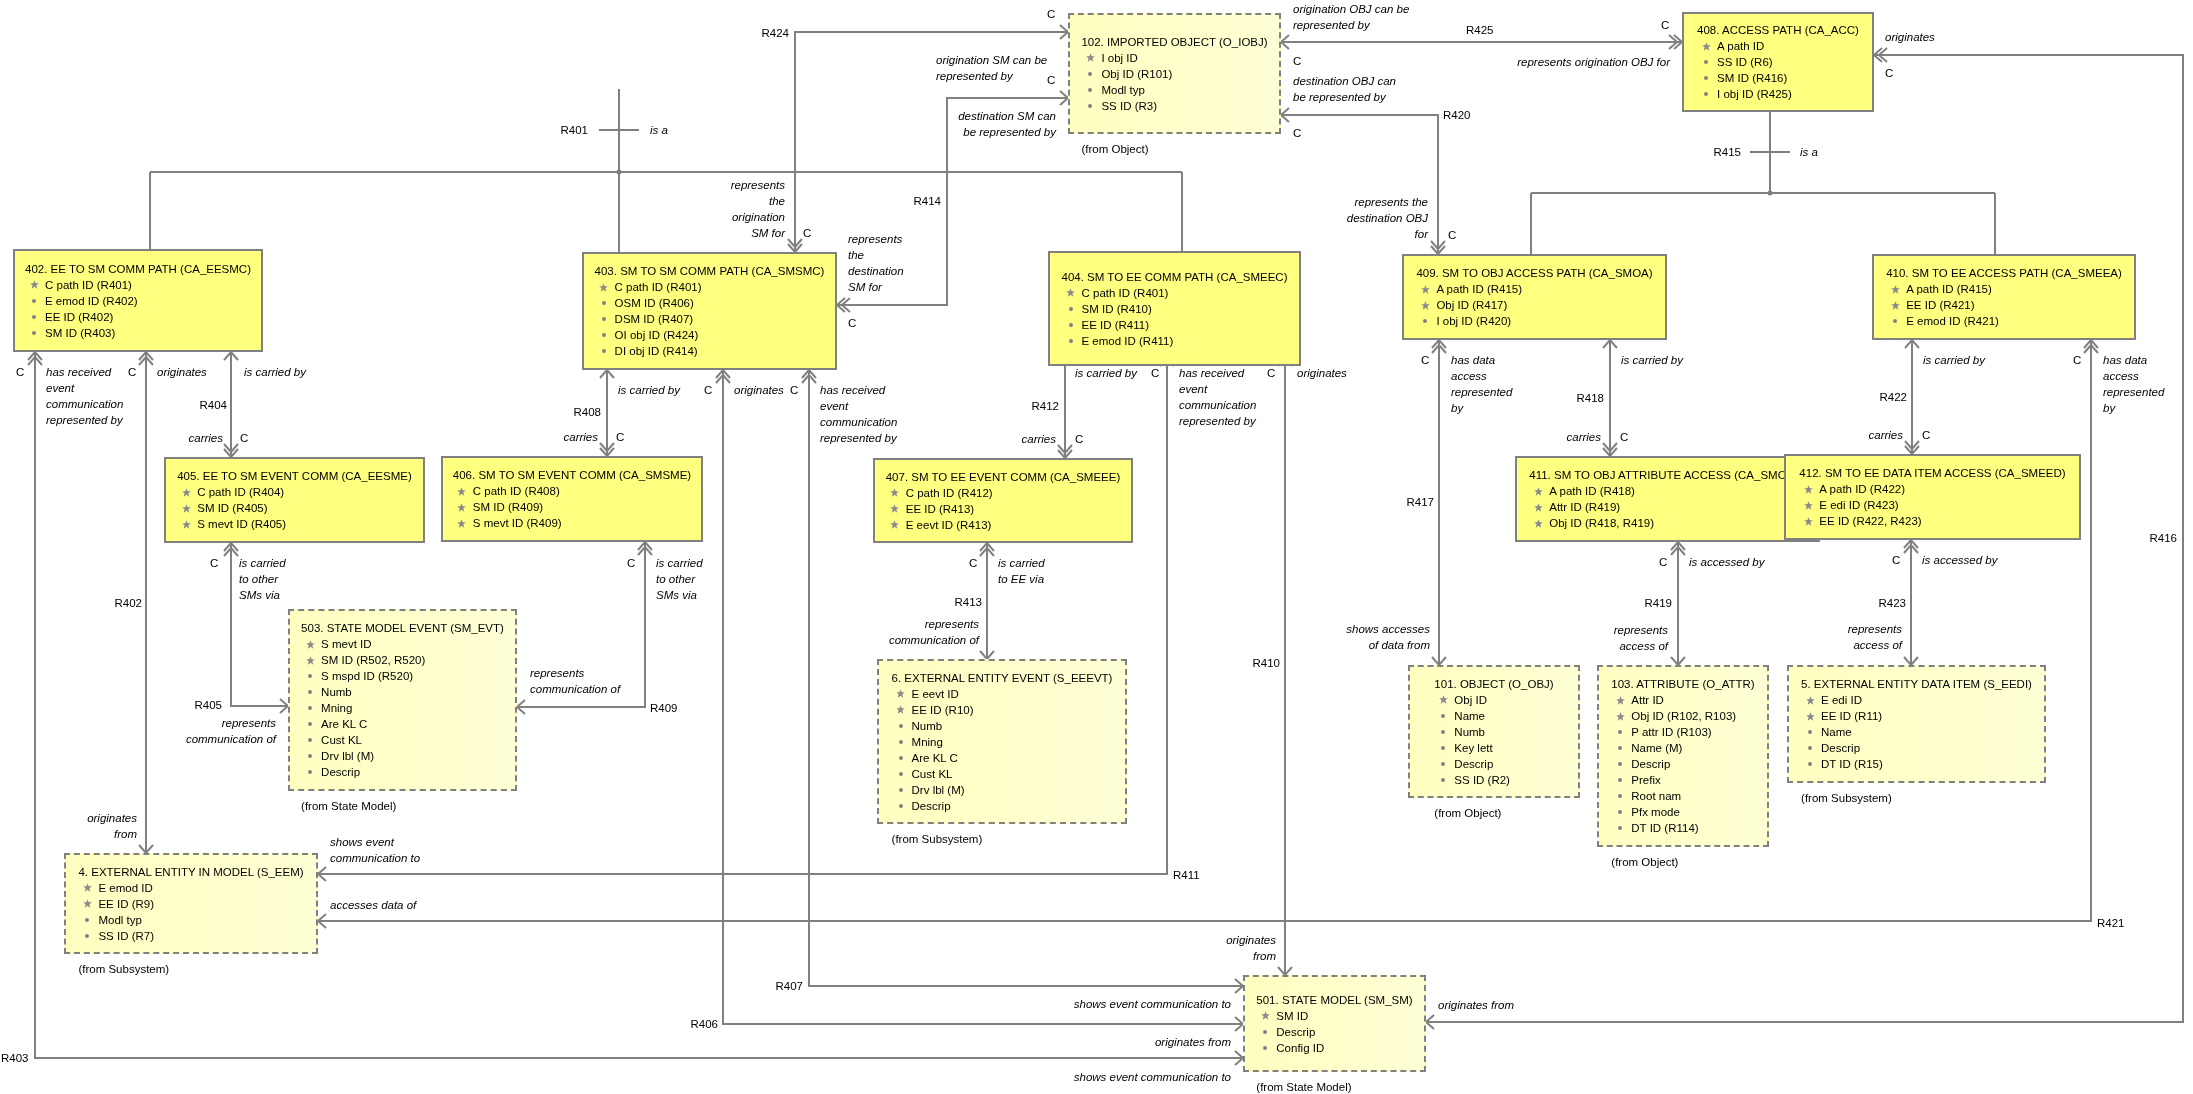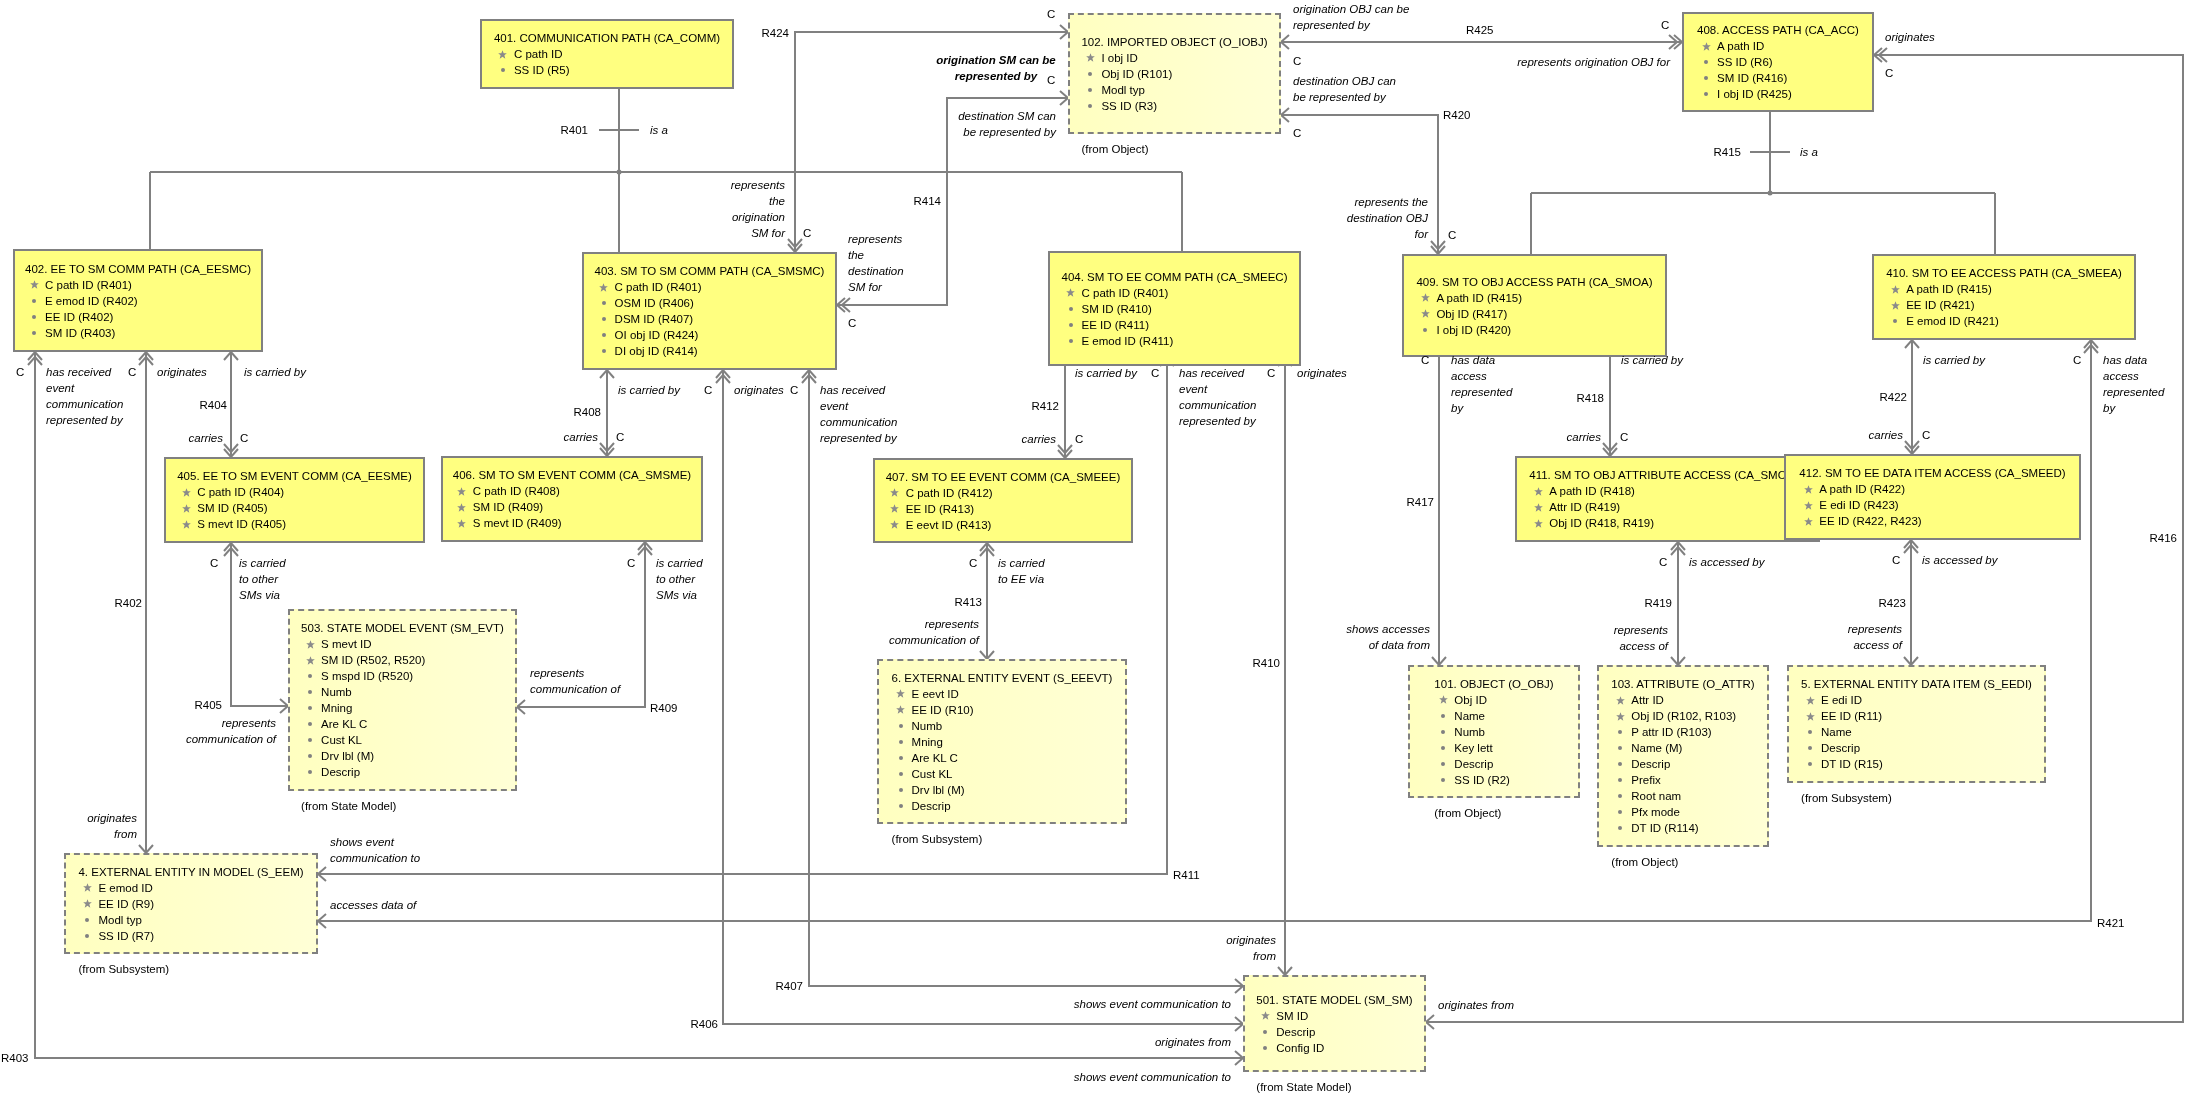--- a/index.html
+++ b/index.html
@@ -174,39 +174,20 @@
         <path d="M795 252V32H1068"></path>
         <path d="M788 244L795 252L802 244M788 239L795 247L802 239"></path>
         <path d="M1060 25L1068 32L1060 39"></path>
       </g>
       <g>
         <path d="M1682 42H1281"></path>
         <path d="M1674 35L1682 42L1674 49M1669 35L1677 42L1669 49"></path>
         <path d="M1289 35L1281 42L1289 49"></path>
       </g>
     </svg>
-<div class="box" style="left: 480px; top: 19px; width: 254px; height: 70px;">
-      <div class="box-inner">
-        <div class="box-title">401. COMMUNICATION PATH (CA_COMM)</div>
-        <div class="attr">
-          <span class="marker">
-            <svg width="9" height="9" viewBox="0 0 10 10">
-              <polygon points="5,0.3 6.3,3.6 9.8,3.7 7.1,5.9 8.1,9.6 5,7.5 1.9,9.6 2.9,5.9 0.2,3.7 3.7,3.6" fill="#8a8a8a"></polygon>
-            </svg>
-          </span>
-          <span>C path ID</span>
-        </div>
-        <div class="attr">
-          <span class="marker">
-            <i class="dot"></i>
-          </span>
-          <span>SS ID (R5)</span>
-        </div>
-      </div>
-    </div>
     <div class="box imported" style="left: 1068px; top: 13px; width: 213px; height: 121px;">
       <div class="box-inner">
         <div class="box-title">102. IMPORTED OBJECT (O_IOBJ)</div>
         <div class="attr">
           <span class="marker">
             <svg width="9" height="9" viewBox="0 0 10 10">
               <polygon points="5,0.3 6.3,3.6 9.8,3.7 7.1,5.9 8.1,9.6 5,7.5 1.9,9.6 2.9,5.9 0.2,3.7 3.7,3.6" fill="#8a8a8a"></polygon>
             </svg>
           </span>
           <span>I obj ID</span>
@@ -355,21 +336,21 @@
           <span>EE ID (R411)</span>
         </div>
         <div class="attr">
           <span class="marker">
             <i class="dot"></i>
           </span>
           <span>E emod ID (R411)</span>
         </div>
       </div>
     </div>
-    <div class="box" style="left: 1402px; top: 254px; width: 265px; height: 103px;">
+    <div class="box" style="left: 1402px; top: 254px; width: 265px; height: 86px;">
       <div class="box-inner">
         <div class="box-title">409. SM TO OBJ ACCESS PATH (CA_SMOA)</div>
         <div class="attr">
           <span class="marker">
             <svg width="9" height="9" viewBox="0 0 10 10">
               <polygon points="5,0.3 6.3,3.6 9.8,3.7 7.1,5.9 8.1,9.6 5,7.5 1.9,9.6 2.9,5.9 0.2,3.7 3.7,3.6" fill="#8a8a8a"></polygon>
             </svg>
           </span>
           <span>A path ID (R415)</span>
         </div>
@@ -978,19 +959,19 @@
     <div class="lbl it nw" style="top: 427px; left: 1903px; transform: translateX(-100%);">carries</div>
     <div class="lbl nw" style="top: 427px; left: 1922px;">C</div>
     <div class="lbl nw" style="top: 595px; left: 1906px; transform: translateX(-100%);">R423</div>
     <div class="lbl nw" style="top: 552px; left: 1892px;">C</div>
     <div class="lbl it nw" style="top: 552px; left: 1922px;">is accessed by</div>
     <div class="lbl it" style="top: 621px; width: 64px; left: 1838px; text-align: right;">represents access of</div>
     <div class="lbl nw" style="top: 25px; left: 789px; transform: translateX(-100%);">R424</div>
     <div class="lbl nw" style="top: 225px; left: 803px;">C</div>
     <div class="lbl it" style="top: 177px; width: 60px; left: 725px; text-align: right;">represents the origination SM for</div>
     <div class="lbl nw" style="top: 6px; left: 1047px;">C</div>
-    <div class="lbl it" style="top: 52px; width: 120px; left: 936px; text-align: center; font-weight: bold;">origination SM can be represented by</div>
+    <div class="lbl it" style="top: 52px; width: 120px; left: 936px; text-align: left;">origination SM can be represented by</div>
     <div class="lbl nw" style="top: 22px; left: 1466px;">R425</div>
     <div class="lbl nw" style="top: 17px; left: 1661px;">C</div>
     <div class="lbl it nw" style="top: 54px; left: 1670px; transform: translateX(-100%);">represents origination OBJ for</div>
     <div class="lbl nw" style="top: 53px; left: 1293px;">C</div>
     <div class="lbl it" style="top: 1px; width: 125px; left: 1293px; text-align: left;">origination OBJ can be represented by</div>
   </div>
 
 </body></html>

